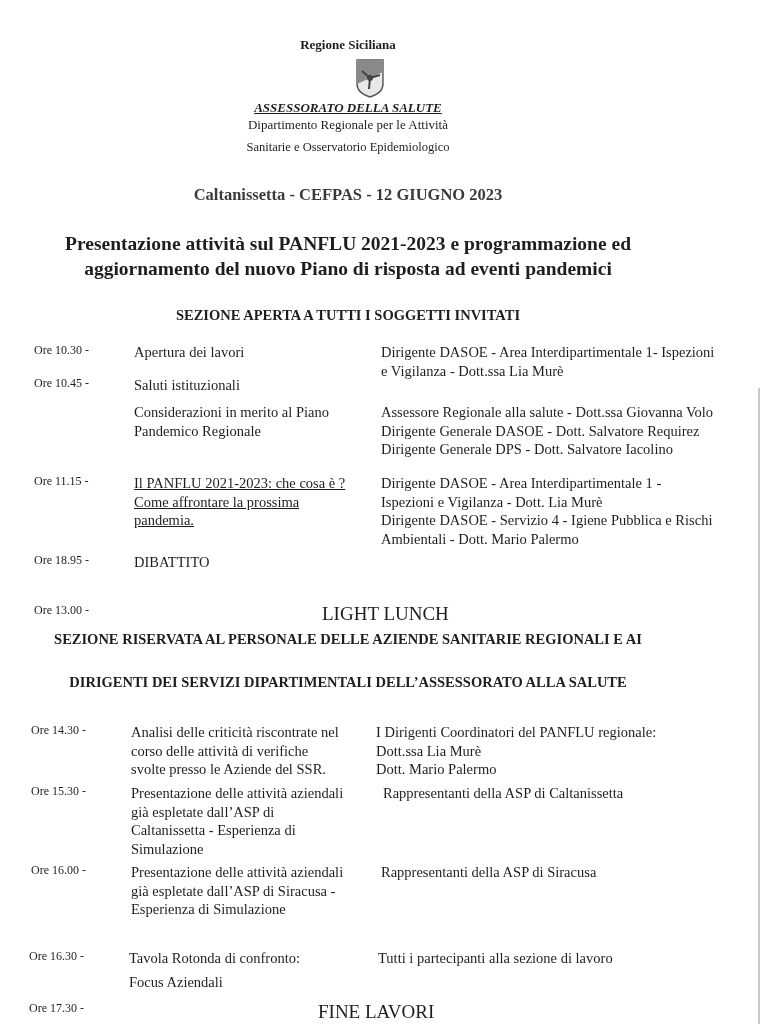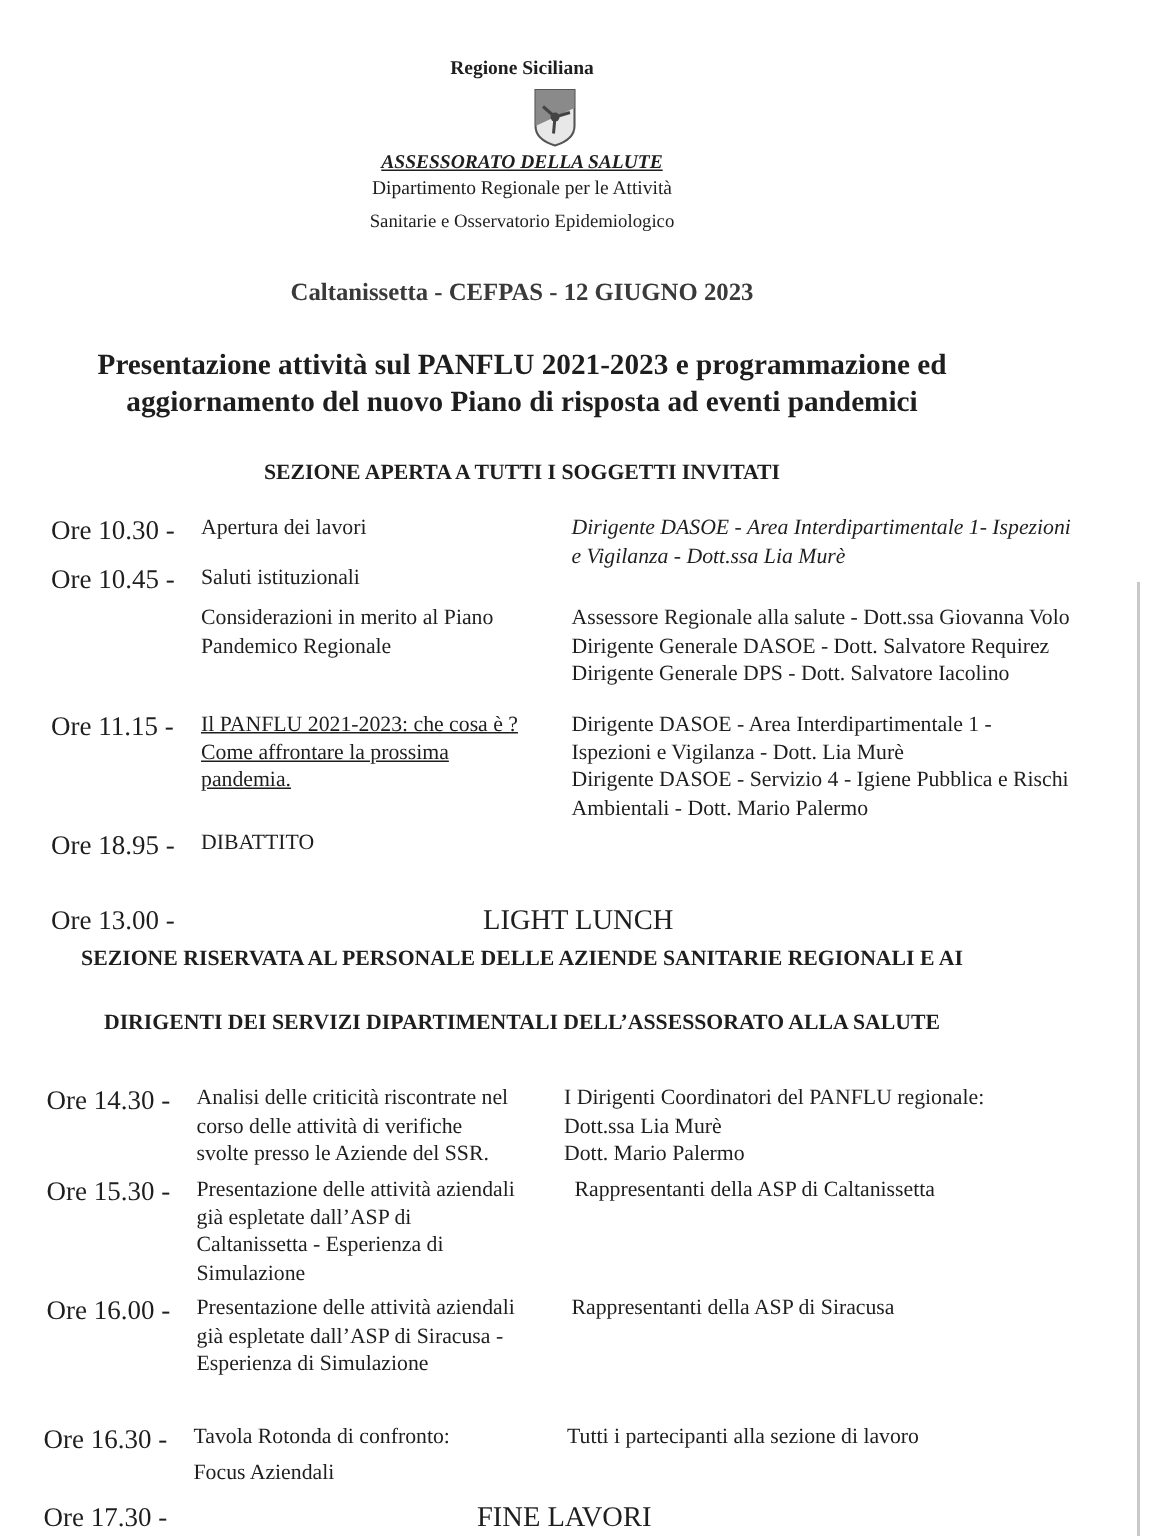--- a/index.html
+++ b/index.html
@@ -16,21 +16,21 @@
   .f14 { font-size:14.5px; line-height:18px; }
   .f16 { font-size:16.5px; }
   .f19 { font-size:19.5px; line-height:25px; }
 
   .edge-line {
     position:absolute; left:758px; top:388px; width:2px; height:636px;
     background:#c9c9c9;
   }
   .logo { position:absolute; left:355px; top:58px; width:30px; height:40px; }
 
-  .time { left:34px; font-size:18px; }
+  .time { left:34px; font-size:12px; }
   .act  { left:134px; font-size:14.5px; line-height:18.5px; white-space:pre-line; }
   .spk  { left:381px; font-size:14.5px; line-height:18.5px; white-space:pre-line; }
   .mid  { font-size:19px; }
 </style>
 </head>
 <body>
 
 <div class="edge-line"></div>
 
 <div class="abs center bold f13" style="top:37px;">Regione Siciliana</div>
@@ -48,21 +48,21 @@
 
 <div class="abs center bold f16" style="top:185px; color:#3a3a3a;">Caltanissetta - CEFPAS - 12 GIUGNO 2023</div>
 <div class="abs center bold f19" style="top:231px;text-align:center;">Presentazione attività sul PANFLU 2021-2023 e programmazione ed</div>
 <div class="abs center bold f19" style="top:256px;">aggiornamento del nuovo Piano di risposta ad eventi pandemici</div>
 
 <div class="abs center bold f14" style="top:306px;">SEZIONE APERTA A TUTTI I SOGGETTI INVITATI</div>
 
 <div>
   <div class="abs time" style="top:343px;">Ore 10.30 -</div>
   <div class="abs act" style="top:343px;">Apertura dei lavori</div>
-  <div class="abs spk" style="top:343px;font-style:italic;">Dirigente DASOE - Area Interdipartimentale 1- Ispezioni
+  <div class="abs spk" style="top:343px;">Dirigente DASOE - Area Interdipartimentale 1- Ispezioni
 e Vigilanza - Dott.ssa Lia Murè</div>
 </div>
 
 <div>
   <div class="abs time" style="top:376px;">Ore 10.45 -</div>
   <div class="abs act" style="top:376px;">Saluti istituzionali</div>
 </div>
 
 <div>
   <div class="abs act" style="top:403px;">Considerazioni in merito al Piano

